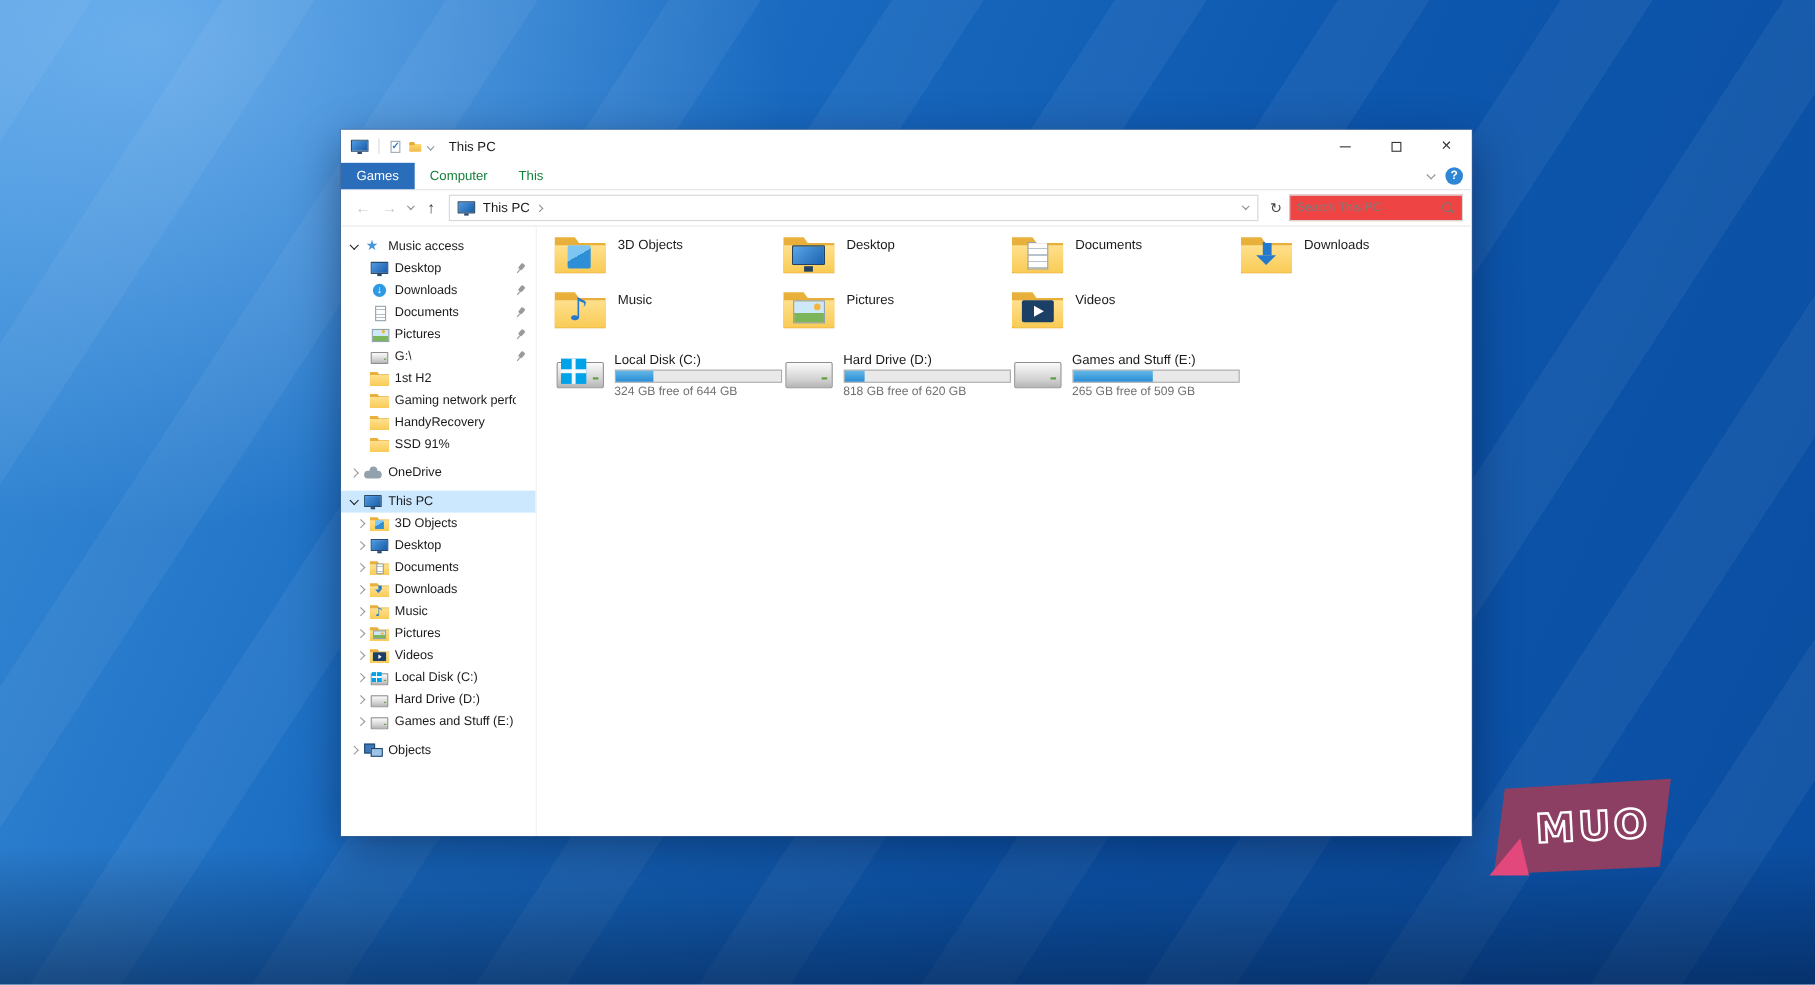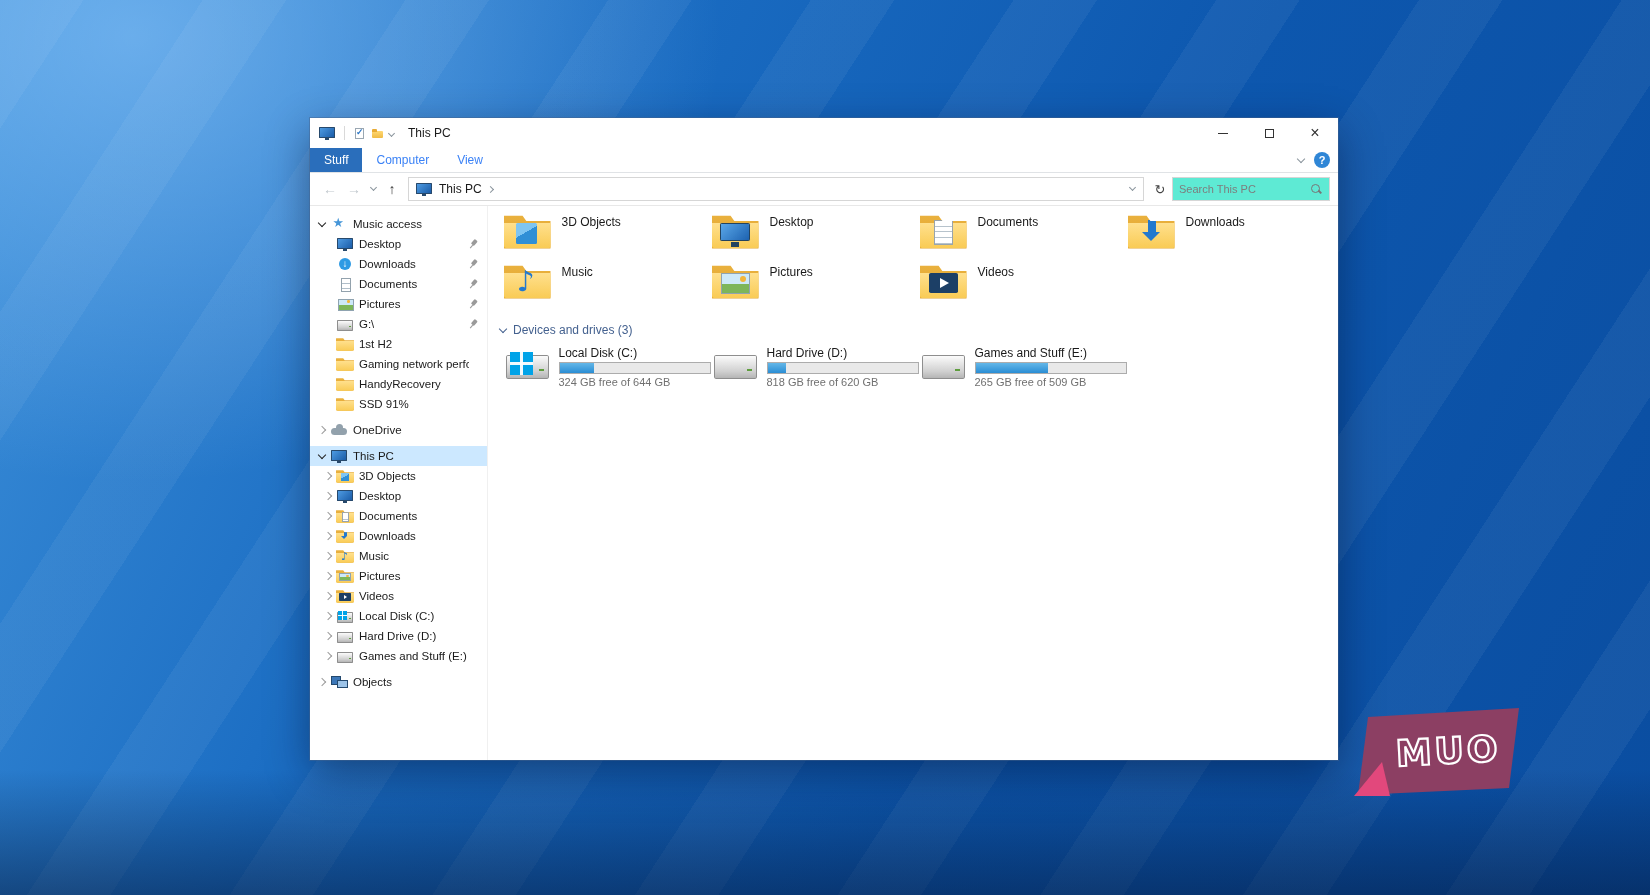--- a/index.html
+++ b/index.html
@@ -29,21 +29,21 @@
   .title { margin-left:14px; font-size:12px; color:#1a1a1a; }
   .winbtns { margin-left:auto; display:flex; height:100%; }
   .winbtn { width:46px; display:flex; align-items:center; justify-content:center; color:#333; }
   .glyph-min { width:10px; height:1px; background:#333; }
   .glyph-max { width:9px; height:9px; border:1px solid #333; }
   .glyph-close { font-size:16px; line-height:1; }
 
   
   .ribbonrow { height:25px; display:flex; align-items:stretch; border-bottom:1px solid #e0e3e6; flex:none; }
   .tabs { display:flex; }
-  .tab { padding:0 14px; display:flex; align-items:center; font-size:12px; color:#3b82f6; }
+  .tab { padding:0 14px; display:flex; align-items:center; font-size:12px; color:#15803d; }
   .tab[data-active="true"] { background:#2a6ebb; color:#fff; }
   .ribbon-right { margin-left:auto; display:flex; align-items:center; gap:10px; padding-right:8px; }
   .help { width:16px; height:16px; border-radius:50%; background:#2f86d6; color:#fff; font-size:11px;
           font-weight:bold; display:flex; align-items:center; justify-content:center; }
 
   
   .chev { display:inline-block; width:6px; height:6px; border-right:1.4px solid #222; border-bottom:1.4px solid #222; }
   .chev.exp { transform:rotate(45deg); margin-top:-3px; }
   .chev.col { transform:rotate(-45deg); border-color:#9b9b9b; }
   .chev.lite { border-color:#8a949c; }
@@ -52,21 +52,21 @@
   
   .addressrow { height:33px; display:flex; align-items:center; padding:0 8px; border-bottom:1px solid #e8e8e8; flex:none; }
   .navbtn { width:24px; text-align:center; font-size:14px; flex:none; }
   .nav-dis { color:#c0c7cd; }
   .nav-en { color:#3a3a3a; }
   .navdrop { width:14px; display:flex; justify-content:center; }
   .addressbox { flex:1; height:24px; border:1px solid #d6d6d6; display:flex; align-items:center; padding:0 6px; gap:6px; margin:0 4px; background:#fff; }
   .crumb-label { font-size:12px; }
   .addr-right { margin-left:auto; display:flex; align-items:center; gap:10px; padding-right:2px; }
   .refreshbtn { width:24px; text-align:center; color:#444; font-size:13px; flex:none; }
-  .searchbox { width:158px; height:24px; border:1px solid #d6d6d6; display:flex; align-items:center; padding:0 6px; background:#5eead4; }
+  .searchbox { width:158px; height:24px; border:1px solid #d6d6d6; display:flex; align-items:center; padding:0 6px; background:#ef4444; }
   .searchbox input { border:none; outline:none; flex:1; min-width:0; font-size:11px; font-family:"Liberation Sans",sans-serif; color:#333; background:transparent; }
   .searchbox input::placeholder { color:#7d7d7d; }
   .mag { width:13px; height:13px; position:relative; flex:none; }
   .mag::before { content:""; position:absolute; left:1px; top:1px; width:7px; height:7px; border:1.4px solid #777; border-radius:50%; }
   .mag::after { content:""; position:absolute; left:8px; top:8px; width:4px; height:1.5px; background:#777; transform:rotate(45deg); }
 
   
   .wbody { flex:1; display:flex; min-height:0; }
   .sidebar { width:178px; flex:none; padding-top:8px; font-size:11.5px; border-right:1px solid #f0f0f0; overflow:hidden; }
   .main { flex:1; padding:4px 12px 0 10px; overflow:hidden; }
@@ -211,25 +211,25 @@
         </div>
       <div class="winbtn">
           <span class="glyph-close">×</span>
         </div>
     </div>
   </div>
 
   <div class="ribbonrow">
     <div class="tabs">
 
-        <div class="tab" data-active="true">Stuff</div>
+        <div class="tab" data-active="true">Games</div>
 
         <div class="tab">Computer</div>
 
-        <div class="tab">View</div>
+        <div class="tab">This</div>
       </div>
     <div class="ribbon-right">
       <span class="chev exp lite"></span>
       <span class="help">?</span>
     </div>
   </div>
 
   <div class="addressrow">
     <span class="navbtn nav-dis">←</span>
     <span class="navbtn nav-dis">→</span>
@@ -531,24 +531,20 @@
             <div class="tile">
               <span class="ic ic-l" data-icon="videos">
                 <i class="ov"></i>
               </span>
               <span class="tile-label">Videos</span>
             </div>
           </div>
       </div>
 
       <div>
-        <div class="ghead">
-          <i class="chev exp grp"></i>
-          <span>Devices and drives (3)</span>
-        </div>
         <div class="tiles">
 
             <div class="dtile">
               <span class="ic ic-l" data-icon="drive-win">
                 <i class="ov"></i>
               </span>
               <div class="dinfo">
                 <div class="dname">Local Disk (C:)</div>
                 <div class="bar">
                   <i class="fill" style="width: 23%;"></i>

